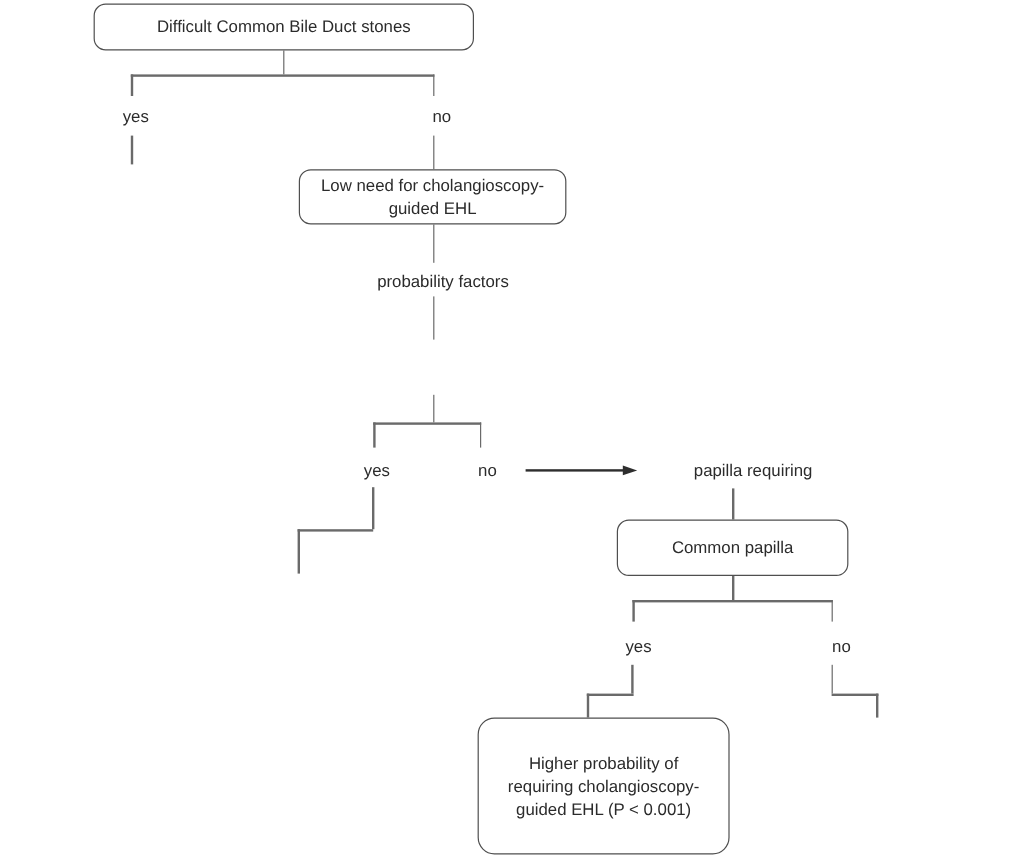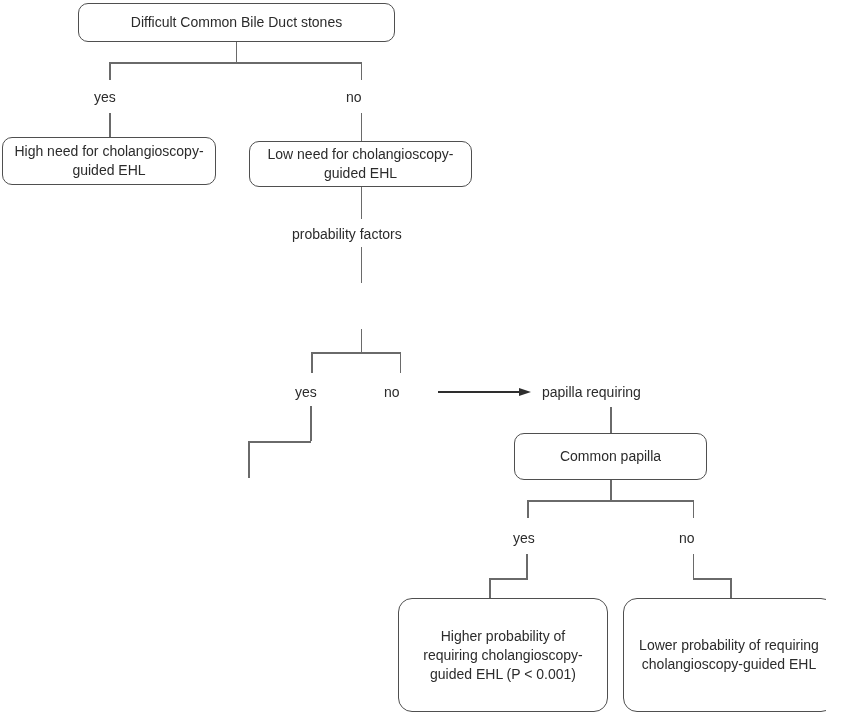--- a/index.html
+++ b/index.html
@@ -29,21 +29,21 @@
     text-align: center;
     line-height: 19px;
     padding: 3px 11px;
   }
   .node.big {
     border-radius: 14px;
     padding: 3px 13px;
   }
   .lbl {
     position: absolute;
-    text-align: left;
+    text-align: right;
     line-height: 15px;
     white-space: nowrap;
   }
   .v, .h {
     position: absolute;
     background: #6a6a6a;
   }
   .v { width: 1.5px; }
   .h { height: 1.5px; }
   .arrow-shaft {
@@ -60,31 +60,29 @@
     border-bottom: 4.5px solid transparent;
   }
 </style>
 </head>
 <body>
 
 <div id="canvas">
 
   <div class="node" style="left:78px; top:3px; width:317px; height:39px;">Difficult Common Bile Duct stones</div>
 
-  <div class="node" style="left:2px; top:137px; width:214px; height:48px;">High need for cholangioscopy-guided EHL</div>
 
   <div class="node" style="left:249px; top:141px; width:223px; height:46px;">Low need for cholangioscopy-guided EHL</div>
 
 
 
   <div class="node" style="left:514px; top:433px; width:193px; height:47px;">Common papilla</div>
 
   <div class="node big" style="left:383px; top:598px; width:210px; height:114px;margin-left:15px;">Higher probability of requiring cholangioscopy-guided EHL (P &lt; 0.001)</div>
 
-  <div class="node big" style="left:623px; top:598px; width:212px; height:114px;">Lower probability of requiring cholangioscopy-guided EHL</div>
 
   <div class="lbl" style="left:94px; top:90px; width:30px;">yes</div>
 
   <div class="lbl" style="left:346px; top:90px; width:30px;">no</div>
 
   <div class="lbl" style="left:292px; top:227px; width:132px;">probability factors</div>
 
   <div class="lbl" style="left:295px; top:385px; width:30px;">yes</div>
 
   <div class="lbl" style="left:384px; top:385px; width:30px;">no</div>

